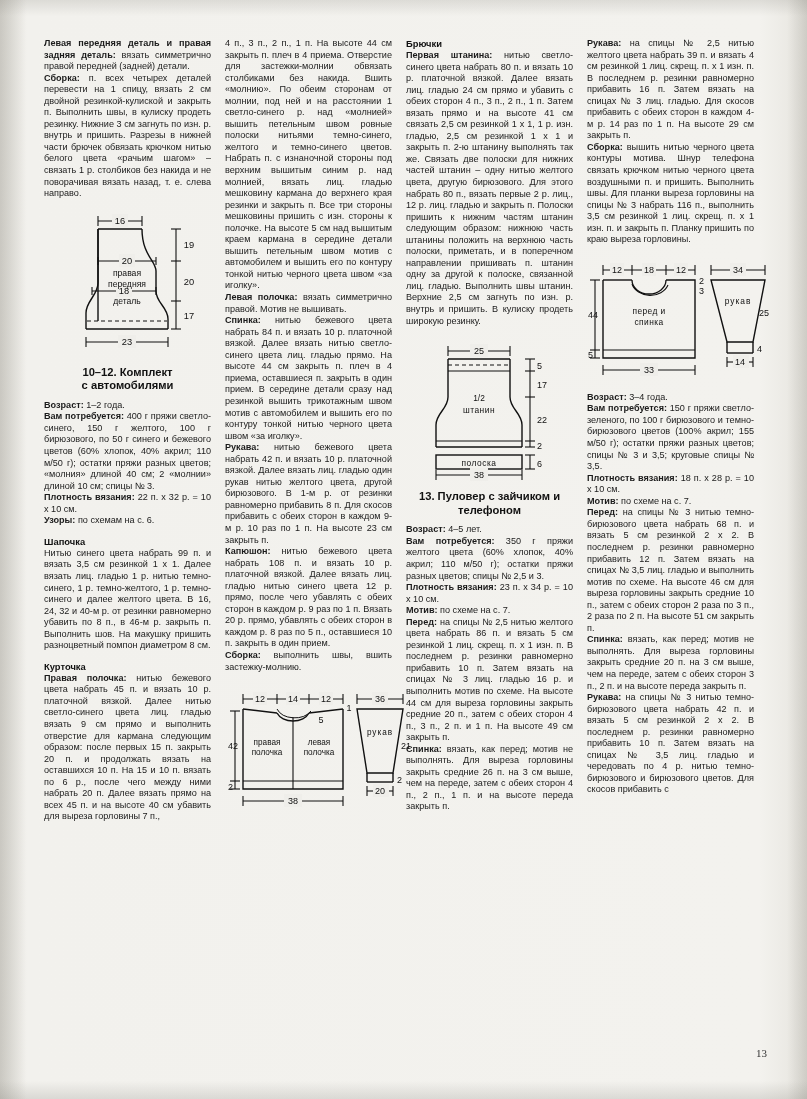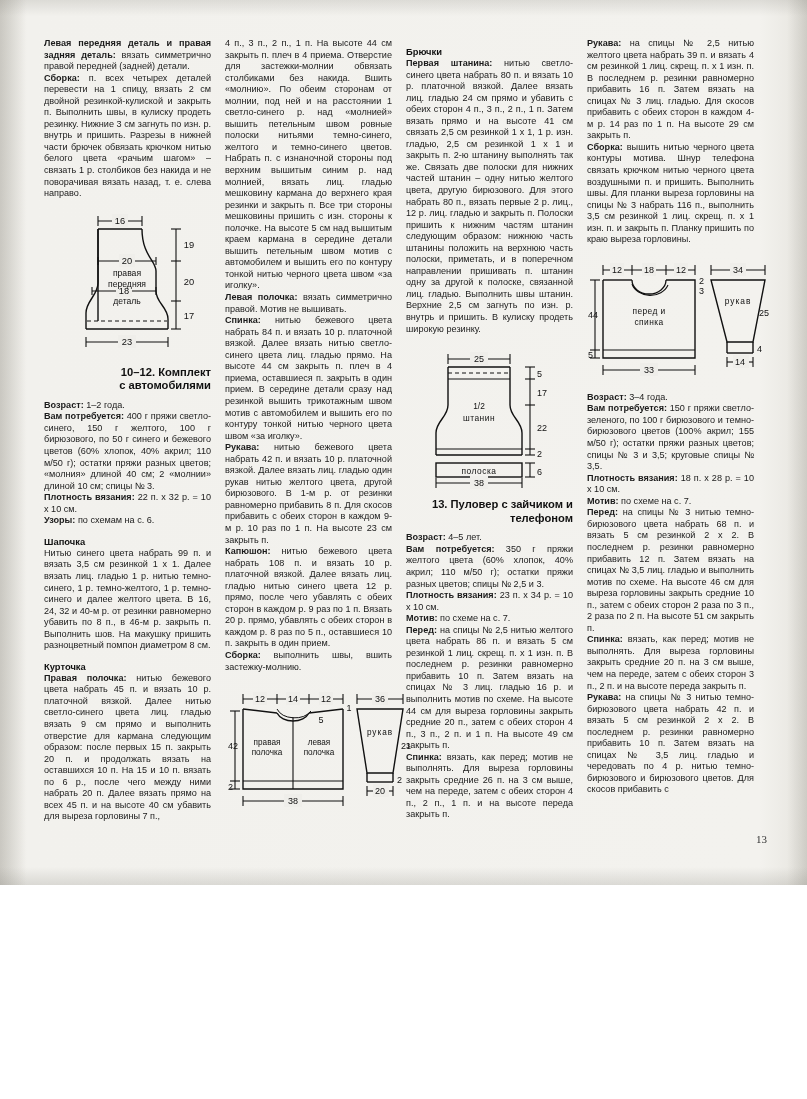--- a/index.html
+++ b/index.html
@@ -6,21 +6,21 @@
     margin: 0;
     padding: 0;
     background: #ffffff;
   }
   body {
     font-family: "Liberation Sans", sans-serif;
   }
   .page {
     position: relative;
     width: 807px;
-    height: 885px;
+    height: 1099px;
     background: #efeeea;
     overflow: hidden;
     box-sizing: border-box;
   }
   
   .paper-tint {
     position: absolute;
     inset: 0;
     background:
       linear-gradient(90deg, #e9e7e1 0px, #f2f1ed 28px, #f3f2ee 760px, #e6e4de 807px);
@@ -50,21 +50,21 @@
     color: #1b1b1b;
     hyphens: manual;
   }
   .b { font-weight: bold; }
   h2.sect {
     font-size: 11.2px;
     line-height: 13.6px;
     font-weight: bold;
     margin: 9px 0 7px 0;
     color: #111;
-    text-align: right;
+    text-align: center;
   }
   h3.sub {
     font-size: 9.4px;
     line-height: 12px;
     font-weight: bold;
     margin: 9px 0 0 0;
     color: #111;
   }
 
   
@@ -290,21 +290,21 @@
             <text x="42" y="68">полочка</text>
             <text x="94" y="58">левая</text>
             <text x="94" y="68">полочка</text>
             <text x="155" y="48" letter-spacing="1">рукав</text>
           </g>
         </svg>
       </div>
     </div>
 
     <div class="col">
-      <h3 class="sub" style="margin-top:8px">Брючки</h3>
+      <h3 class="sub" style="margin-top:0">Брючки</h3>
       <p class="tx"><span class="b">Первая штанина:</span><span> нитью светло-синего цвета набрать 80 п. и вязать 10 р. платочной вязкой. Далее вязать лиц. гладью 24 см прямо и убавить с обеих сторон 4 п., 3 п., 2 п., 1 п. Затем вязать прямо и на высоте 41 см связать 2,5 см резинкой 1 х 1, 1 р. изн. гладью, 2,5 см резинкой 1 х 1 и закрыть п. 2-ю штанину выполнять так же. Связать две полоски для нижних частей штанин – одну нитью желтого цвета, другую бирюзового. Для этого набрать 80 п., вязать первые 2 р. лиц., 12 р. лиц. гладью и закрыть п. Полоски пришить к нижним частям штанин следующим образом: нижнюю часть штанины положить на верхнюю часть полоски, приметать, и в поперечном направлении пришивать п. штанин одну за другой к полоске, связанной лиц. гладью. Выполнить швы штанин. Верхние 2,5 см загнуть по изн. р. внутрь и пришить. В кулиску продеть широкую резинку.</span></p>
 
       <div class="fig" style="margin-top:12px">
         <svg width="167" height="142" viewBox="0 0 167 142">
           <g stroke="#111" stroke-width="1.1" fill="none">
 
             <line x1="42" y1="12" x2="104" y2="12"></line>
             <line x1="42" y1="7" x2="42" y2="17"></line>
             <line x1="104" y1="7" x2="104" y2="17"></line>
 

